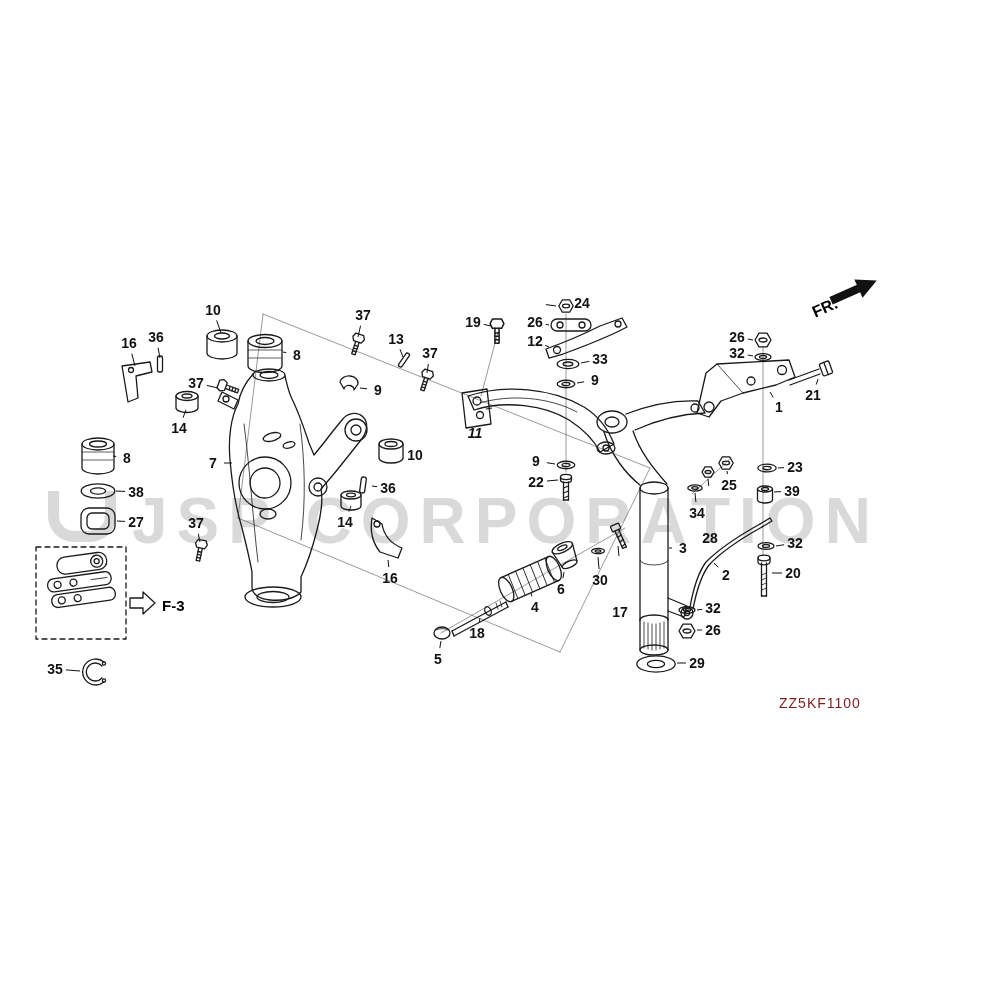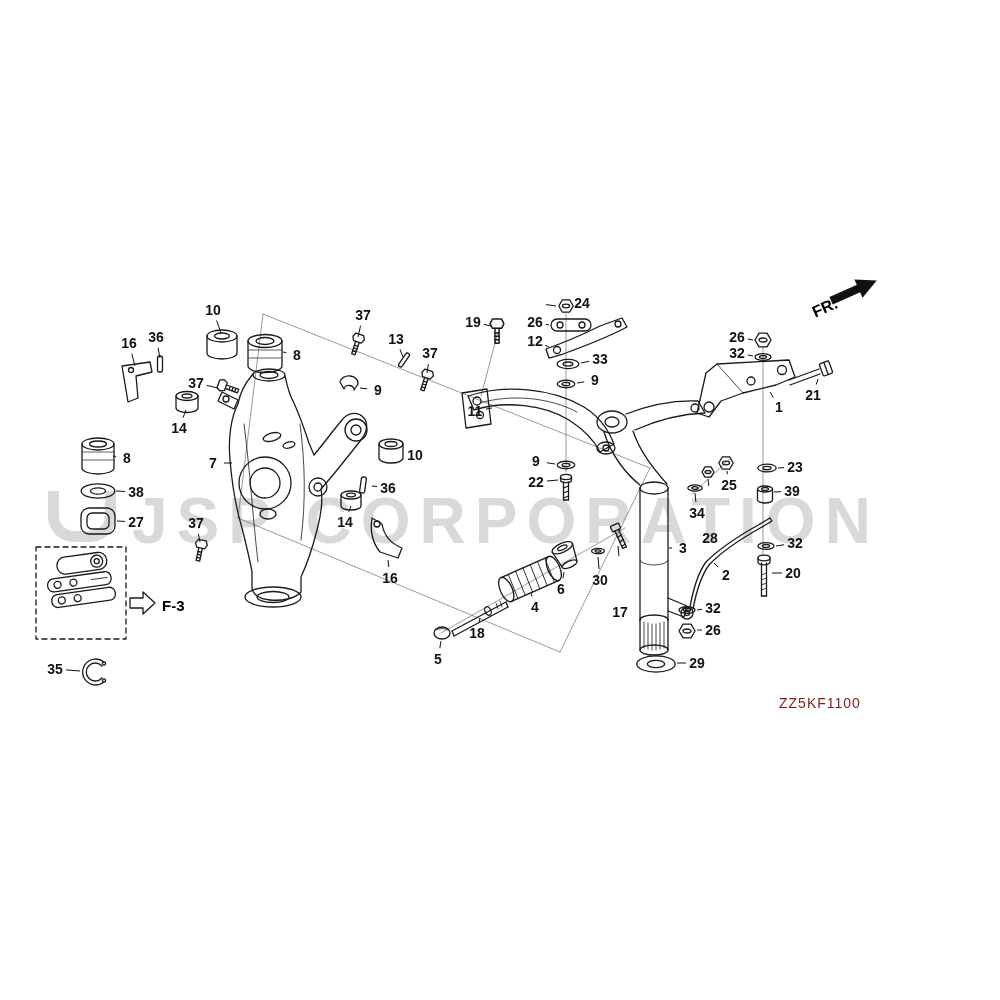--- a/index.html
+++ b/index.html
@@ -371,21 +371,21 @@
       <div class="part-label" style="left: 535px; top: 607px;">4</div>
       <div class="part-label" style="left: 561px; top: 589px;">6</div>
       <div class="part-label" style="left: 600px; top: 580px;">30</div>
       <div class="part-label" style="left: 620px; top: 567px; margin-top: 45px;">17</div>
       <div class="part-label" style="left: 473px; top: 322px;">19</div>
       <div class="part-label" style="left: 535px; top: 303px; margin-left: 47px;">24</div>
       <div class="part-label" style="left: 535px; top: 322px;">26</div>
       <div class="part-label" style="left: 535px; top: 341px;">12</div>
       <div class="part-label" style="left: 600px; top: 359px;">33</div>
       <div class="part-label" style="left: 595px; top: 380px;">9</div>
-      <div class="part-label" style="left: 475px; top: 411px;">11</div>
+      <div class="part-label" style="left: 475px; top: 433px; font-style: italic;">11</div>
       <div class="part-label" style="left: 536px; top: 461px;">9</div>
       <div class="part-label" style="left: 536px; top: 482px; text-align: center;">22</div>
       <div class="part-label" style="left: 737px; top: 337px;">26</div>
       <div class="part-label" style="left: 737px; top: 353px;">32</div>
       <div class="part-label" style="left: 779px; top: 407px;">1</div>
       <div class="part-label" style="left: 813px; top: 395px;">21</div>
       <div class="part-label" style="left: 795px; top: 467px;">23</div>
       <div class="part-label" style="left: 729px; top: 485px;">25</div>
       <div class="part-label" style="left: 710px; top: 497px; margin-top: 41px;">28</div>
       <div class="part-label" style="left: 697px; top: 513px;">34</div>

